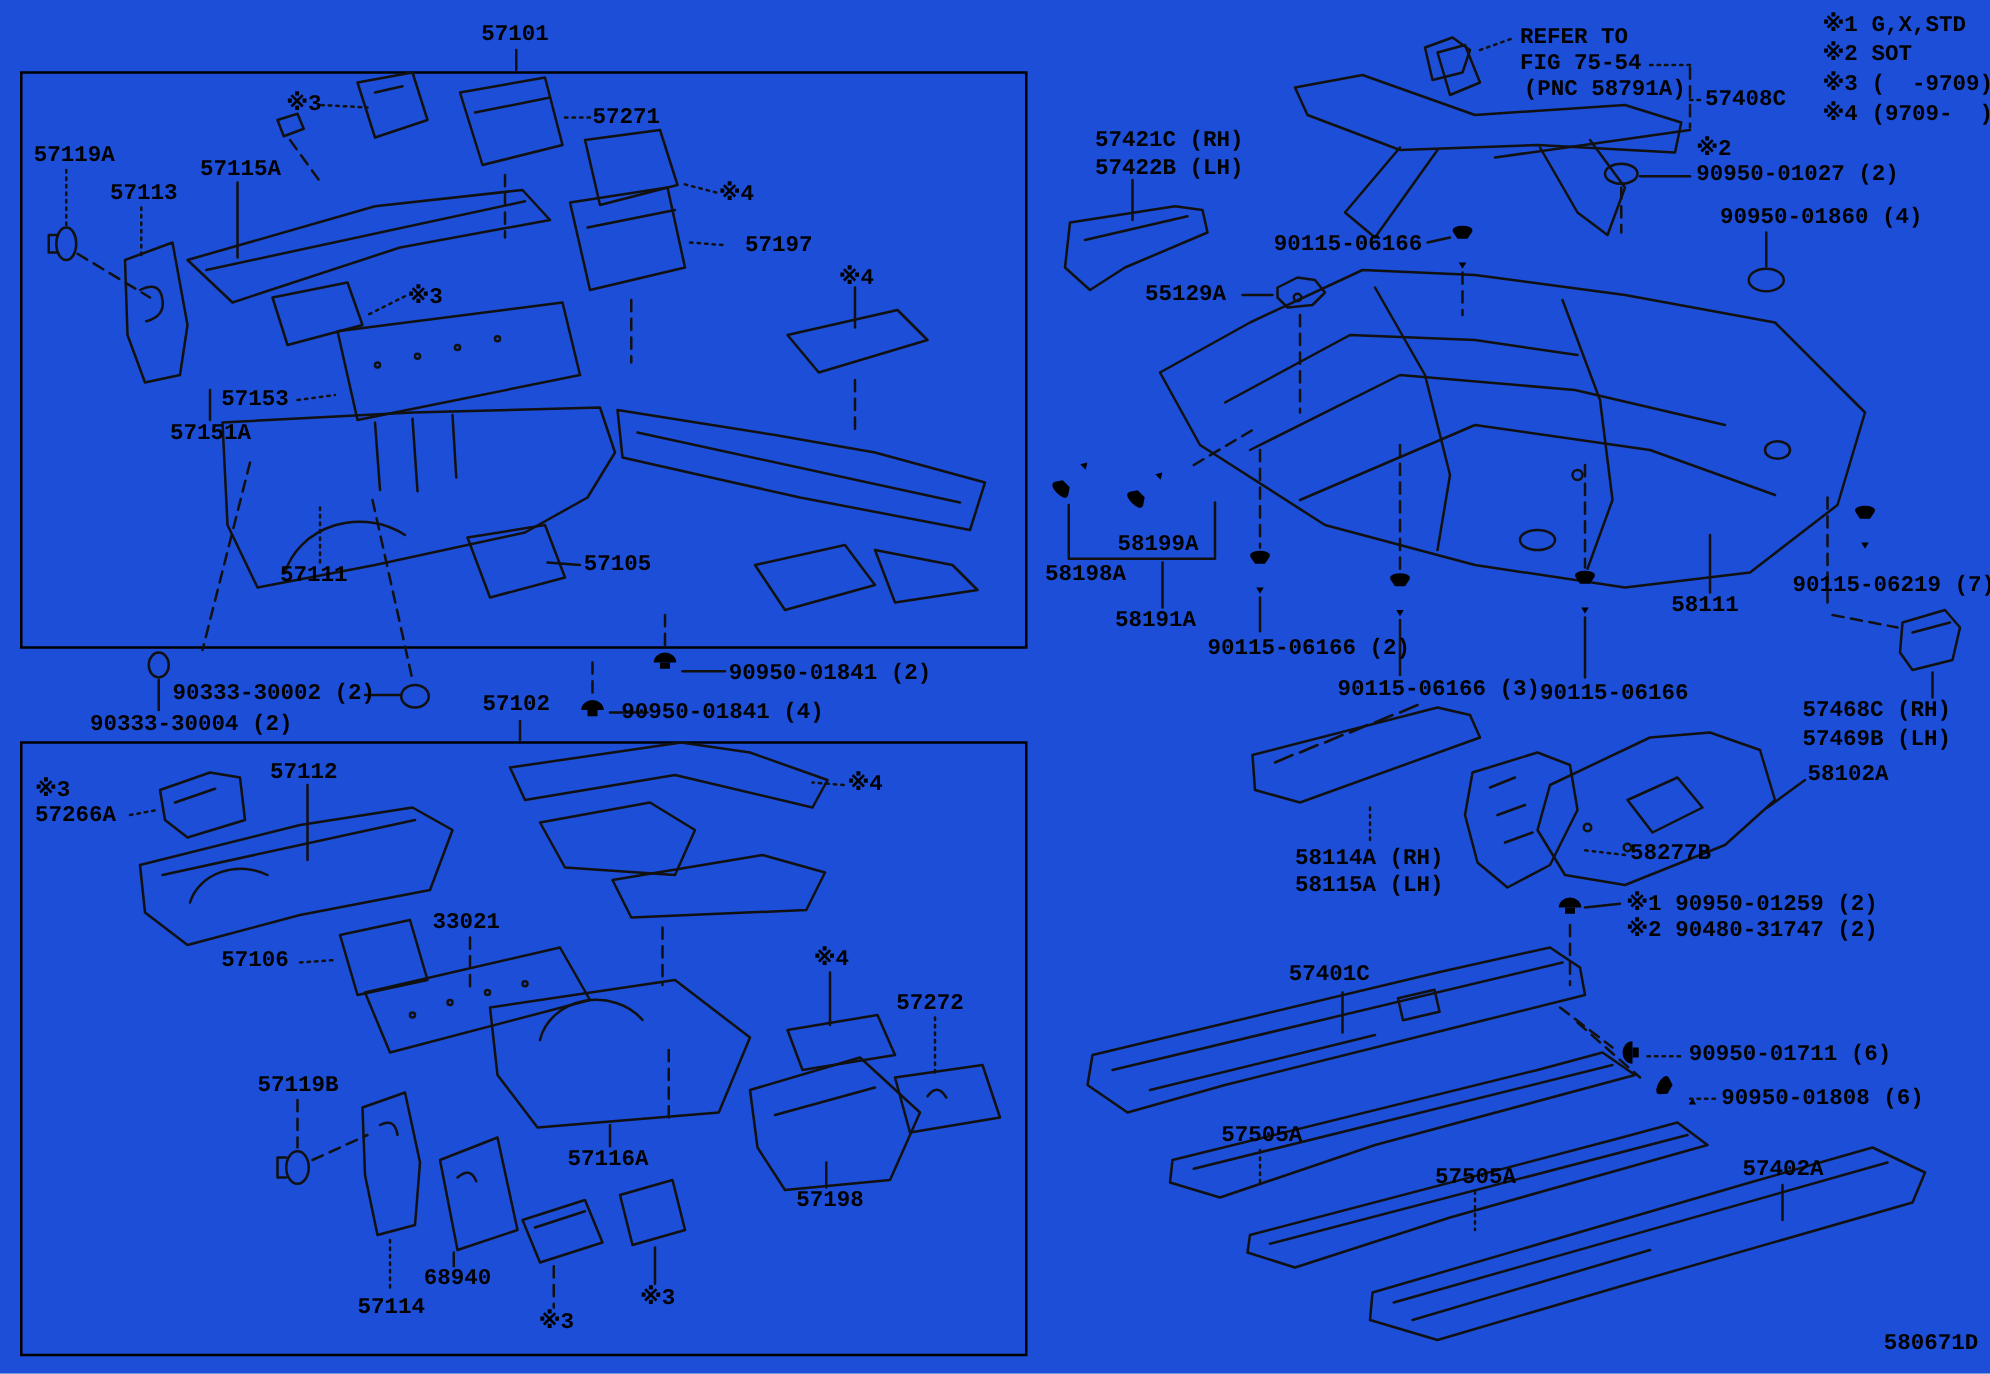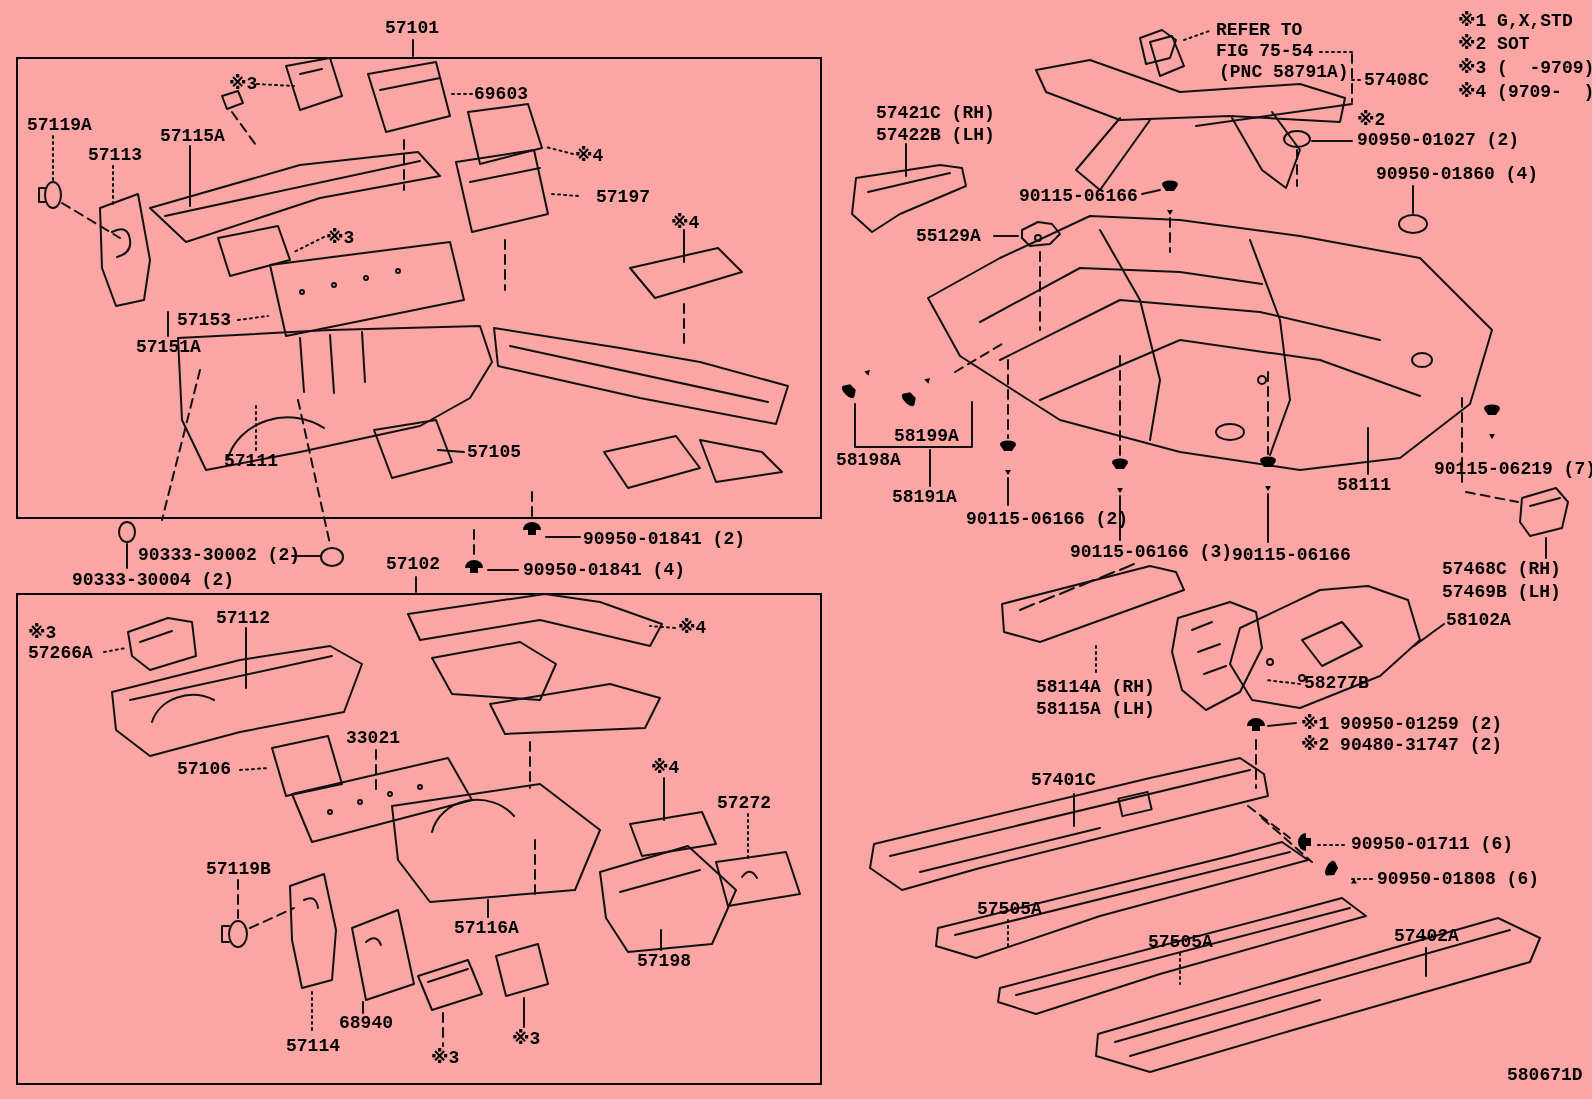--- a/index.html
+++ b/index.html
@@ -1,16 +1,16 @@
 <!DOCTYPE html>
 <html><head>
 <meta charset="utf-8">
 <style>
   html,body{margin:0;padding:0;background:#fff;}
-  .stage{position:relative;width:1592px;height:1099px;background:#fca5a5;overflow:hidden;
+  .stage{position:relative;width:1592px;height:1099px;background:#1d4ed8;overflow:hidden;
          font-family:"Liberation Mono","DejaVu Sans",monospace;}
   .lbl{position:absolute;font-weight:700;font-size:18px;line-height:1.05;color:#000;
        white-space:pre;letter-spacing:0;}
   .box{position:absolute;border:2px solid #000;}
   svg.art{position:absolute;left:0;top:0;}
   .g line,.g path,.g ellipse,.g circle,.g rect{stroke:#111;stroke-width:2;fill:none;
        stroke-linecap:round;stroke-linejoin:round;}
   .dot{stroke-dasharray:2 4;}
   .dash{stroke-dasharray:9 6;}
 </style>
@@ -288,34 +288,34 @@
       <line class="dot" x1="1352" y1="879" x2="1374" y2="879"></line>
       <path class="dash" d="M1262,818 L1312,862"></path>
     </g>
   </svg>
 
   <div class="lbl" style="left:385px;top:19px">57101</div>
   <div class="lbl" style="left:27px;top:116px">57119A</div>
   <div class="lbl" style="left:88px;top:146px">57113</div>
   <div class="lbl" style="left:160px;top:127px">57115A</div>
   <div class="lbl" style="left:229px;top:75px">※3</div>
-  <div class="lbl" style="left:474px;top:85px">69603</div>
+  <div class="lbl" style="left:474px;top:85px">57271</div>
   <div class="lbl" style="left:575px;top:147px">※4</div>
   <div class="lbl" style="left:596px;top:188px">57197</div>
   <div class="lbl" style="left:671px;top:214px">※4</div>
   <div class="lbl" style="left:326px;top:229px">※3</div>
   <div class="lbl" style="left:177px;top:311px">57153</div>
   <div class="lbl" style="left:136px;top:338px">57151A</div>
   <div class="lbl" style="left:224px;top:452px">57111</div>
   <div class="lbl" style="left:467px;top:443px">57105</div>
   <div class="lbl" style="left:138px;top:546px">90333-30002 (2)</div>
   <div class="lbl" style="left:72px;top:571px">90333-30004 (2)</div>
   <div class="lbl" style="left:583px;top:530px">90950-01841 (2)</div>
   <div class="lbl" style="left:386px;top:555px">57102</div>
-  <div class="lbl" style="left:523px;top:561px">90950-01841 (4)</div>
+  <div class="lbl" style="left:497px;top:561px">90950-01841 (4)</div>
 
   <div class="lbl" style="left:216px;top:609px">57112</div>
   <div class="lbl" style="left:28px;top:624px">※3</div>
   <div class="lbl" style="left:28px;top:644px">57266A</div>
   <div class="lbl" style="left:678px;top:619px">※4</div>
   <div class="lbl" style="left:177px;top:760px">57106</div>
   <div class="lbl" style="left:346px;top:729px">33021</div>
   <div class="lbl" style="left:206px;top:860px">57119B</div>
   <div class="lbl" style="left:651px;top:759px">※4</div>
   <div class="lbl" style="left:717px;top:794px">57272</div>

